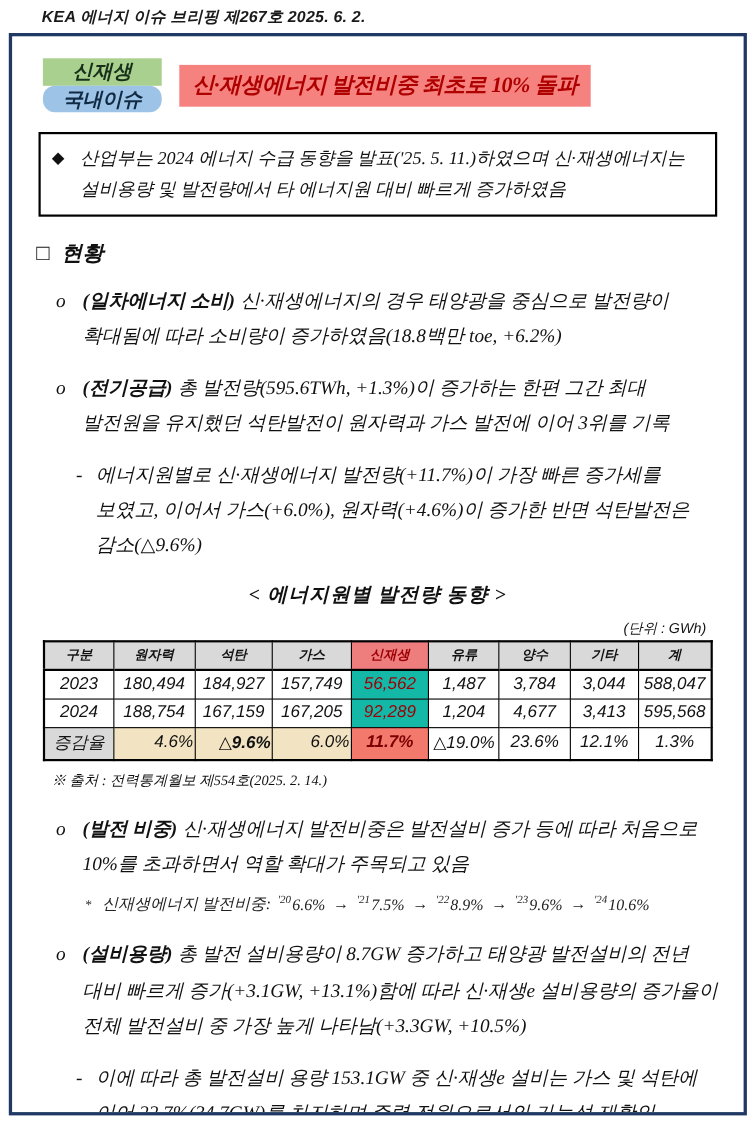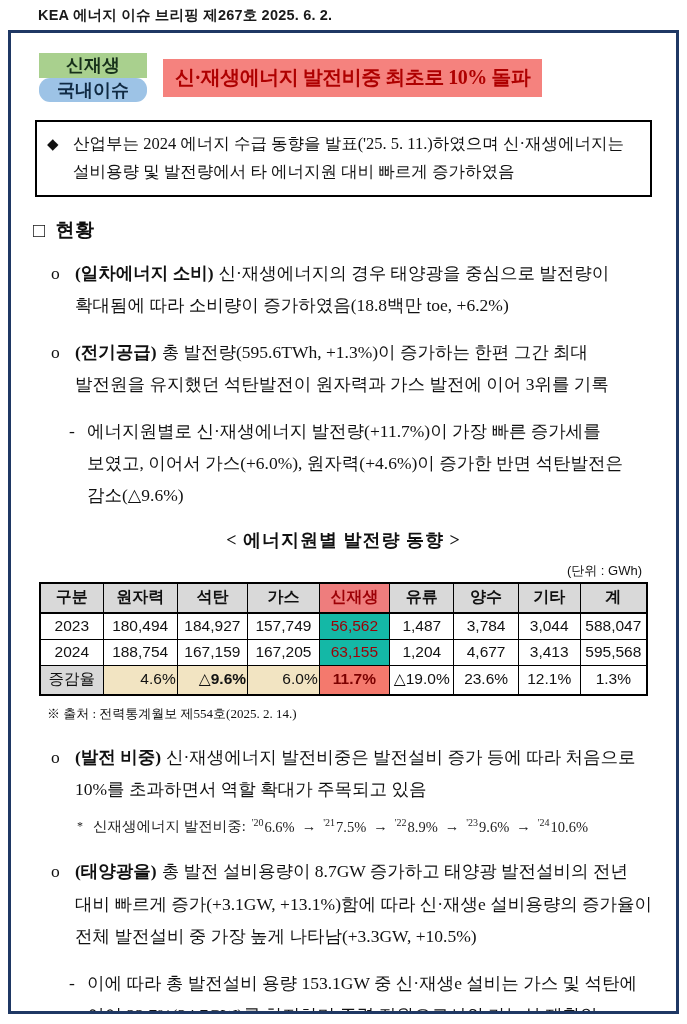--- a/index.html
+++ b/index.html
@@ -4,20 +4,21 @@
 <style>
   * { margin:0; padding:0; box-sizing:border-box; }
   html,body { background:#fff; }
   .page {
     position:relative;
     width:687px; height:1024px;
     background:#fff;
     font-family:"Liberation Serif","DejaVu Serif",serif;
     color:#111;
     overflow:hidden;
+    font-style:italic;
   }
   .doc-header {
     position:absolute; top:6px; left:38px;
     font-family:"Liberation Sans","DejaVu Sans",sans-serif;
     font-weight:bold; font-size:14.5px; color:#1a1a1a;
     letter-spacing:0.2px;
   }
   .main-box {
     position:absolute; top:30px; left:8px; right:8px; bottom:10px;
     border:3px solid #1f3864;
@@ -91,21 +92,21 @@
     margin:0 auto;
     border-collapse:collapse;
     border:2px solid #000;
     font-family:"Liberation Sans","DejaVu Sans",sans-serif;
     font-size:15.5px;
     text-align:center;
     table-layout:fixed;
   }
   .gen-table th, .gen-table td { border:1px solid #000; padding:3px 1px 4px; }
   .gen-table th {
-    background:#d9d9d9; font-weight:bold; font-size:16px;
+    background:#d9d9d9; font-weight:bold; font-size:12px;
     border-bottom:2px solid #000;
   }
   .gen-table th.renew { background:#ee7d7d; color:#9c0006; }
   .gen-table td.renew { background:#14b8a6; color:#9c0006; }
   .gen-table tr.growth td { border-top:1px solid #15803d; }
   .gen-table td.gray { background:#d9d9d9; }
   .gen-table td.tan { background:#f2e4c2;text-align:right; }
   .gen-table td.red { background:#f4796d; color:#7b0000; font-weight:bold; }
   .gen-table td.bold { font-weight:bold; }
   .source-note { font-size:13px; margin:9px 0 18px 16px; }
@@ -188,21 +189,21 @@
         <td>1,487</td>
         <td>3,784</td>
         <td>3,044</td>
         <td>588,047</td>
       </tr>
       <tr>
         <td>2024</td>
         <td>188,754</td>
         <td>167,159</td>
         <td>167,205</td>
-        <td class="renew">63,155</td>
+        <td class="renew">92,289</td>
         <td>1,204</td>
         <td>4,677</td>
         <td>3,413</td>
         <td>595,568</td>
       </tr>
       <tr class="growth">
         <td class="gray">증감율</td>
         <td class="tan">4.6%</td>
         <td class="tan bold">△9.6%</td>
         <td class="tan">6.0%</td>
@@ -231,21 +232,21 @@
       <span class="arrow">→</span>
       <span><sup>'22</sup><span>8.9%</span></span>
       <span class="arrow">→</span>
       <span><sup>'23</sup><span>9.6%</span></span>
       <span class="arrow">→</span>
       <span><sup>'24</sup><span>10.6%</span></span>
     </div>
 
     <div class="para">
       <span class="bullet">o</span>
-      <span class="content"><b class="lead">(태양광을)</b><span>총 발전 설비용량이 8.7GW 증가하고 태양광 발전설비의 전년 대비 빠르게 증가(+3.1GW, +13.1%)함에 따라 신·재생e 설비용량의 증가율이 전체 발전설비 중 가장 높게 나타남(+3.3GW, +10.5%)</span></span>
+      <span class="content"><b class="lead">(설비용량)</b><span>총 발전 설비용량이 8.7GW 증가하고 태양광 발전설비의 전년 대비 빠르게 증가(+3.1GW, +13.1%)함에 따라 신·재생e 설비용량의 증가율이 전체 발전설비 중 가장 높게 나타남(+3.3GW, +10.5%)</span></span>
     </div>
 
     <div class="para sub">
       <span class="bullet">-</span>
       <span class="content">이에 따라 총 발전설비 용량 153.1GW 중 신·재생e 설비는 가스 및 석탄에 이어 22.7%(34.7GW)를 차지하며 주력 전원으로서의 가능성 재확인</span>
     </div>
 
   </div>
 </div>
 

